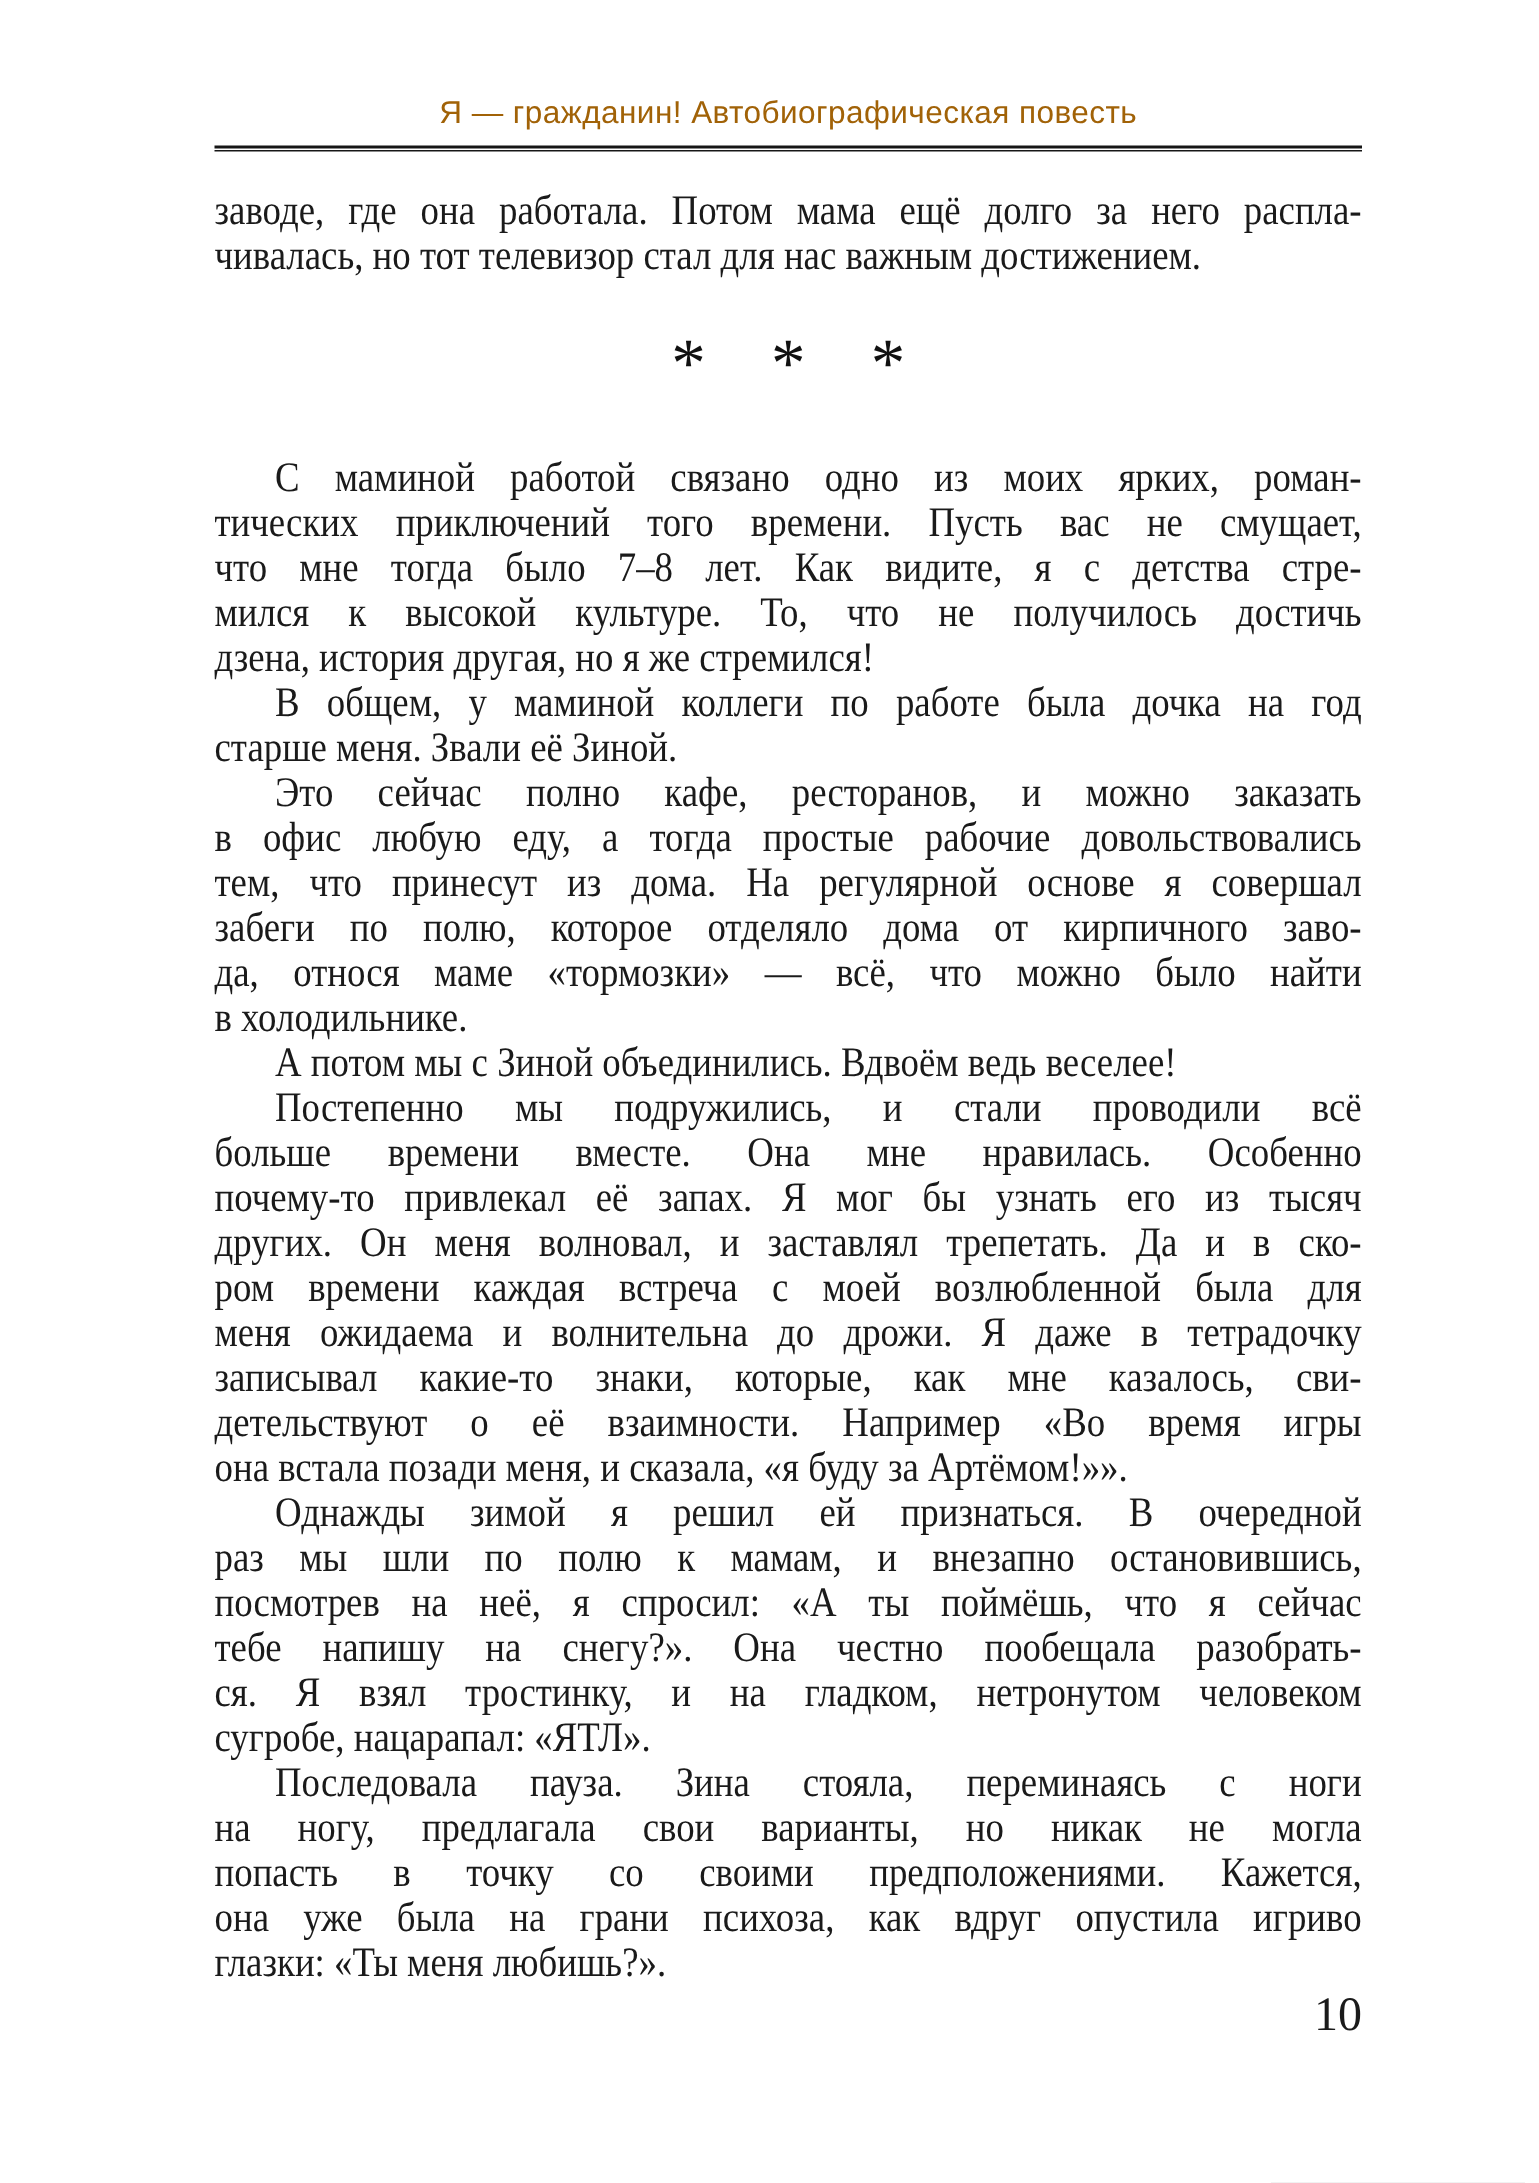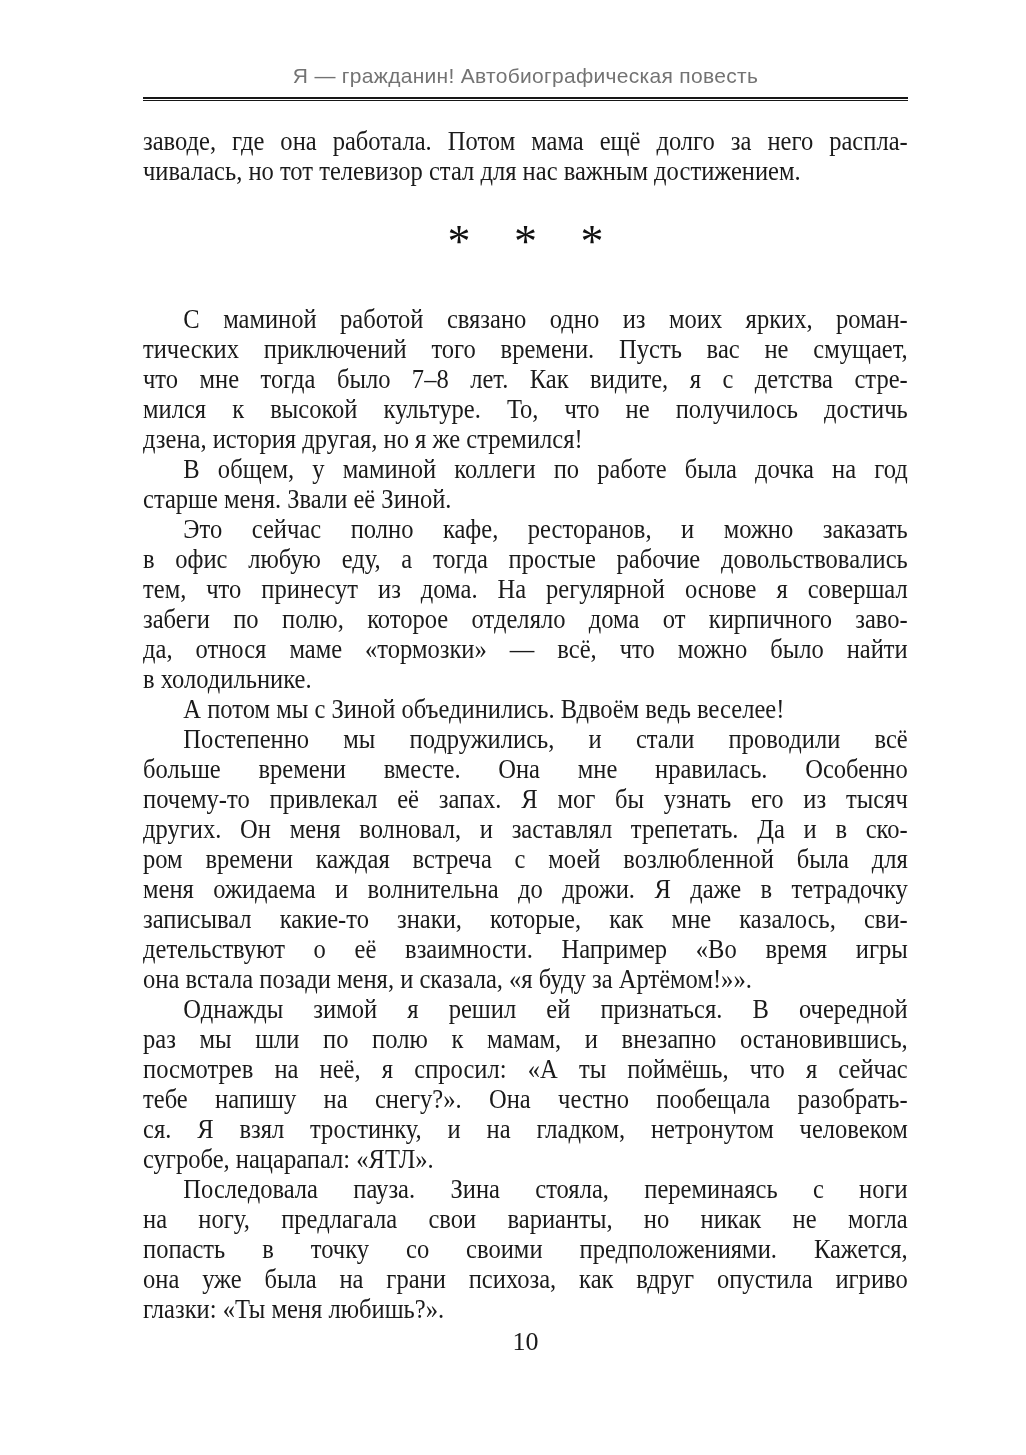--- a/index.html
+++ b/index.html
@@ -11,21 +11,21 @@
     overflow:hidden;
     color:#1a1a1a;
   }
   .measure{position:absolute;left:143px;width:765px;}
   .header-title{
     top:64px;
     text-align:center;
     font-family:"Liberation Sans",sans-serif;
     font-size:21px;line-height:24px;
     font-weight:400;
-    color:#737373;
+    color:#a16207;
     letter-spacing:0.3px;
   }
   .header-rule{
     top:97px;
     height:1px;
     border-top:2px solid #161616;
     border-bottom:1px solid #161616;
   }
   .text-block{overflow:visible;}
   .scale-inner{
@@ -50,23 +50,23 @@
   .separator{
     top:218px;
     text-align:center;
     font-family:"Liberation Serif","DejaVu Serif",serif;
     font-size:46px;line-height:48px;
     word-spacing:32px;
     color:#111;
   }
   .page-number{
     top:1327px;
-    text-align:center;
+    text-align:right;
     font-family:"Liberation Serif","DejaVu Serif",serif;
-    font-size:26px;line-height:30px;
+    font-size:32px;line-height:30px;
     color:#1a1a1a;
   }
 </style>
 </head>
 <body>
 
 <div class="page">
 
   <div class="measure header-title">Я — гражданин! Автобиографическая повесть</div>
 

